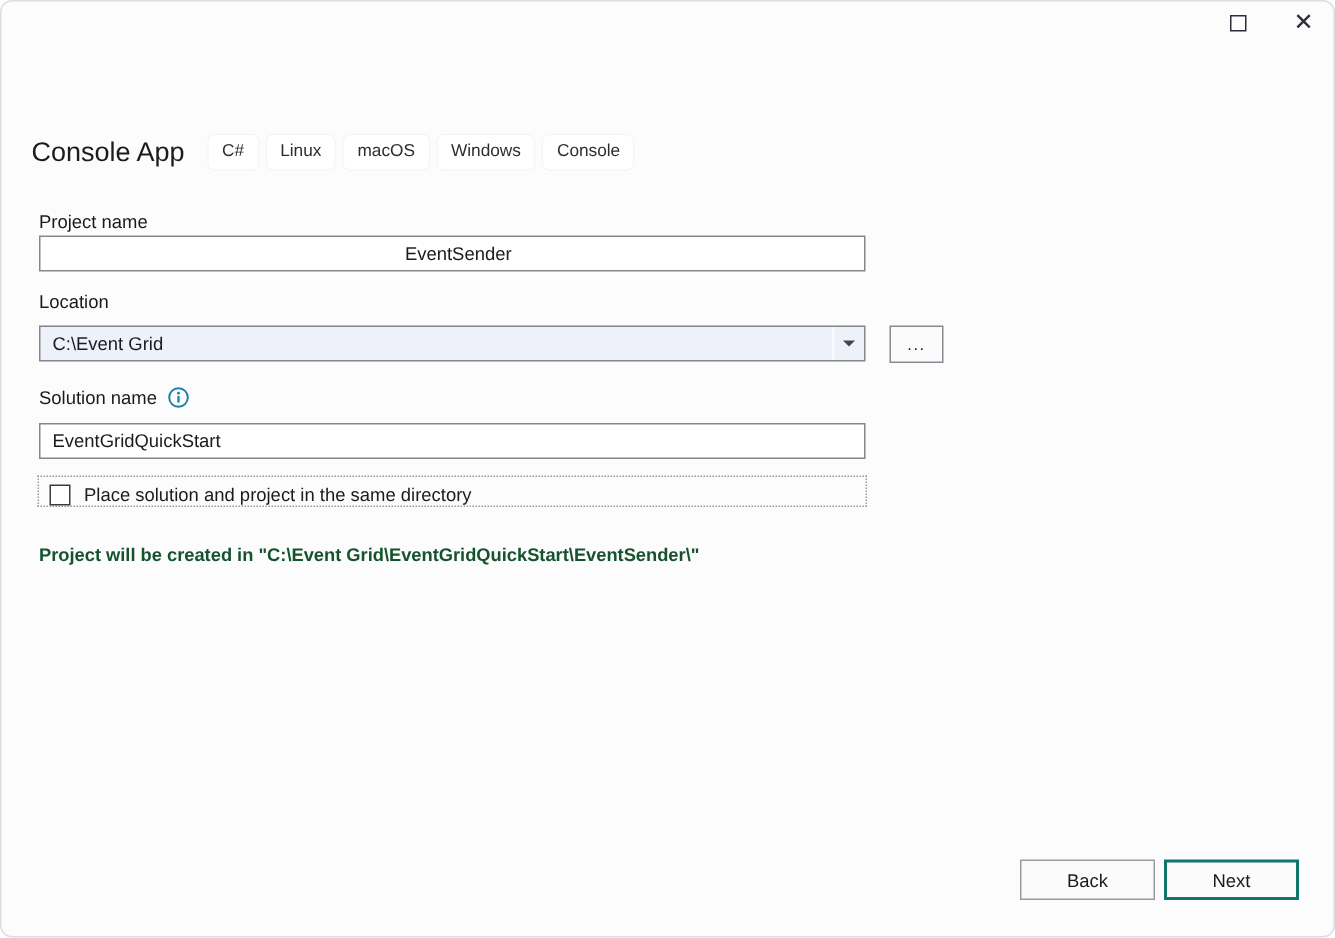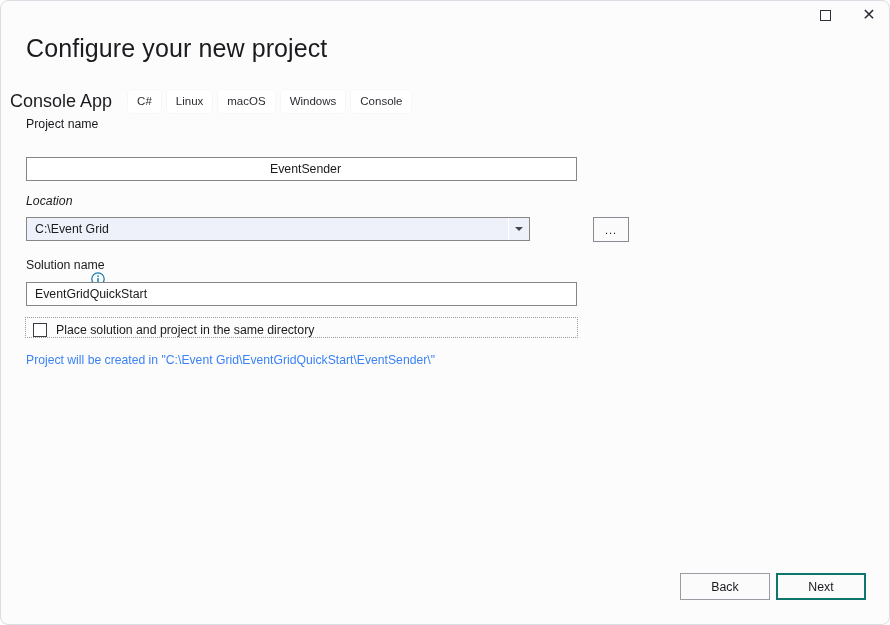--- a/index.html
+++ b/index.html
@@ -65,21 +65,21 @@
     left: 25px; top: 33px;
     font-size: 25px;
     font-weight: 400;
     color: #1b1b1f;
     letter-spacing: 0.1px;
     white-space: nowrap;
   }
 
   .subrow {
     position: absolute;
-    left: 9px; top: 86px;
+    left: 20px; top: 86px;
     display: flex;
     align-items: center;
     height: 28px;
   }
   .h2 {
     font-size: 18px;
     font-weight: 400;
     color: #1b1b1f;
     white-space: nowrap;
     margin-right: 16px;
@@ -99,23 +99,23 @@
   }
 
   
   .flabel {
     position: absolute;
     left: 25px;
     font-size: 12.3px;
     color: #1b1b1f;
     white-space: nowrap;
   }
-  .lbl-project   { top: 116px; }
-  .lbl-location  { top: 193px; font-style: italic; }
-  .lbl-solution  { top: 257px; display: flex; align-items: flex-end; flex-direction: column; }
+  .lbl-project   { top: 140px; }
+  .lbl-location  { top: 193px; }
+  .lbl-solution  { top: 257px; display: flex; align-items: center; }
 
   .info-icon {
     display: inline-flex;
     margin-left: 7px;
     position: relative;
     top: 0px;
   }
 
   .textbox {
     position: absolute;
@@ -131,21 +131,21 @@
     padding: 0 0 0 8px;
     outline: none;
     border-radius: 0;
   }
   .tb-project  { top: 156px; text-align: center; }
   .tb-solution { top: 281px; }
 
   .combo {
     position: absolute;
     left: 25px; top: 216px;
-    width: 504px;
+    width: 551px;
     height: 24px;
     box-sizing: border-box;
     border: 1px solid #868686;
     background: #eef1fa;
     display: flex;
     align-items: center;
   }
   .combo .val {
     flex: 1;
     padding-left: 8px;
@@ -210,24 +210,25 @@
   }
   .cblabel {
     font-size: 12.3px;
     color: #1b1b1f;
     white-space: nowrap;
   }
 
   
   .note {
     position: absolute;
-    left: 25px; top: 352px;
+    left: 25px; top: 362px;
     font-size: 12.2px;
-    color: #3b82f6;
-    white-space: nowrap;
+    color: #14532d;
+    white-space: nowrap;
+    font-weight: bold;
   }
 
   
   .btn {
     position: absolute;
     top: 572px;
     width: 90px;
     height: 27px;
     box-sizing: border-box;
     background: #fbfbfc;
@@ -255,21 +256,20 @@
 
   <div class="titlebar">
     <div class="wctrl">
       <span class="sq"></span>
     </div>
     <div class="wctrl close">
       <span class="xglyph">✕</span>
     </div>
   </div>
 
-  <div class="h1">Configure your new project</div>
 
   <div class="subrow">
     <div class="h2">Console App</div>
     <span class="pill">C#</span>
     <span class="pill">Linux</span>
     <span class="pill">macOS</span>
     <span class="pill">Windows</span>
     <span class="pill">Console</span>
   </div>
 

